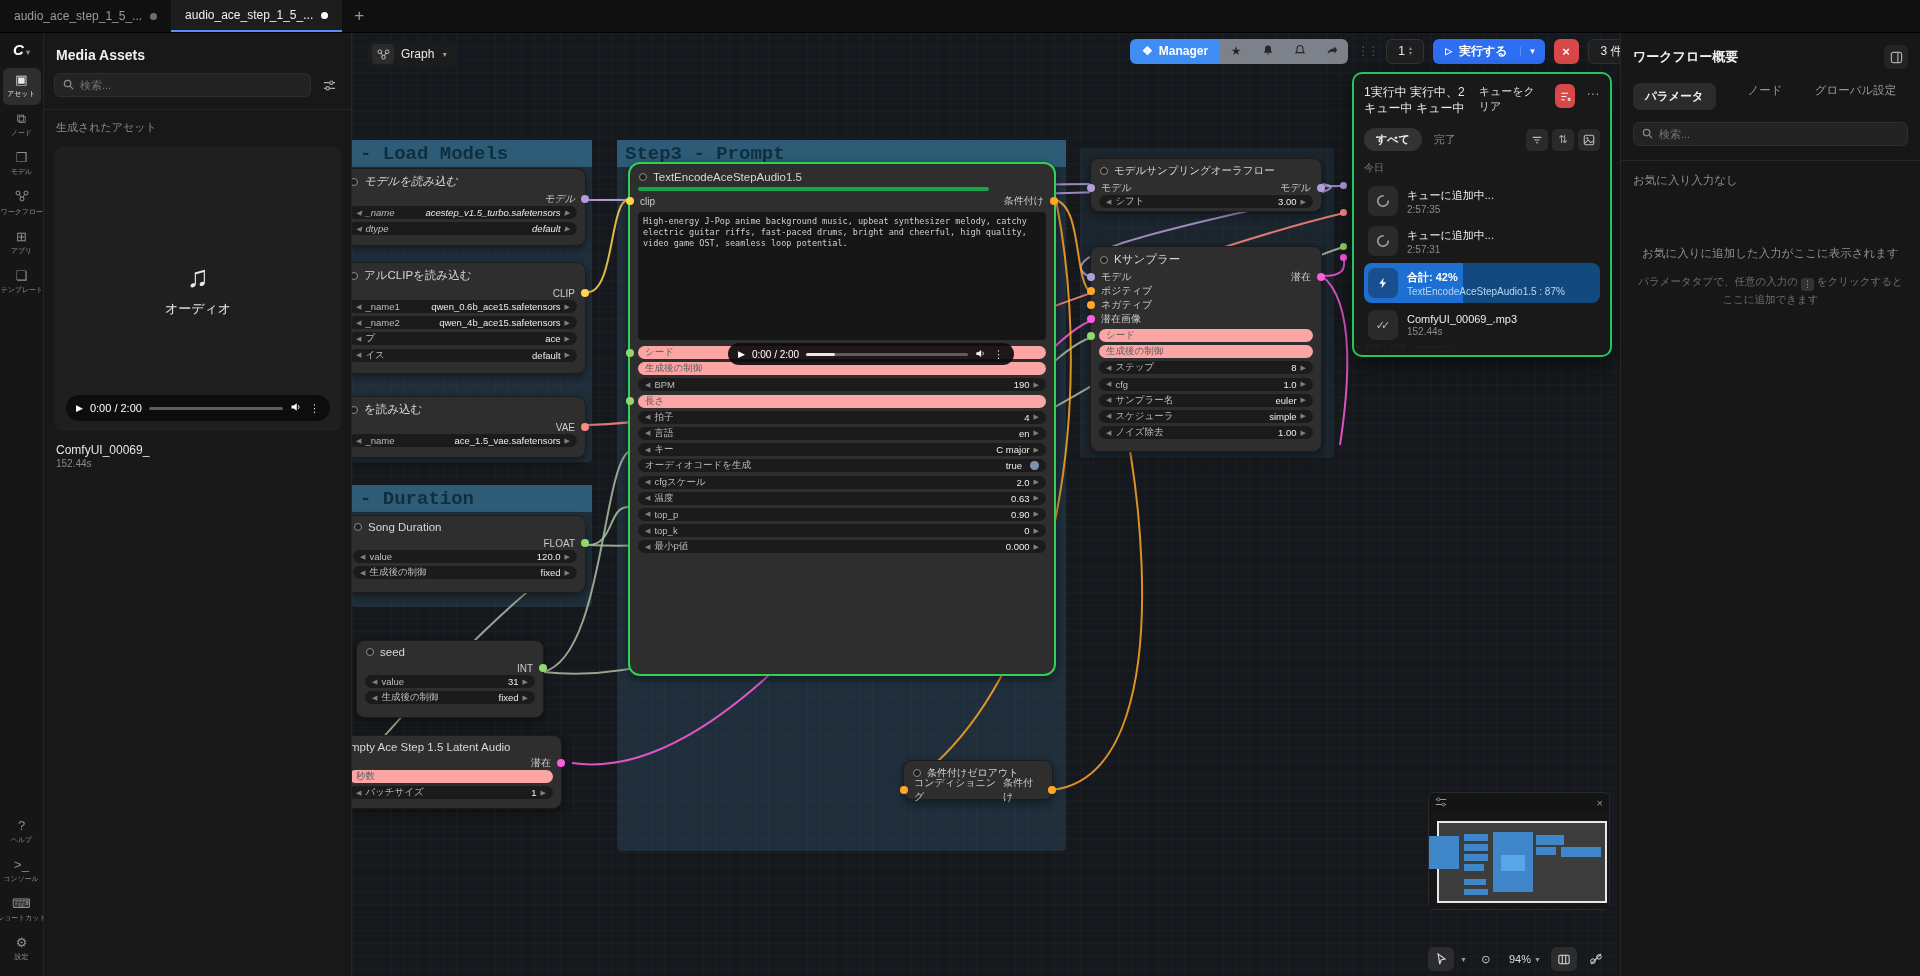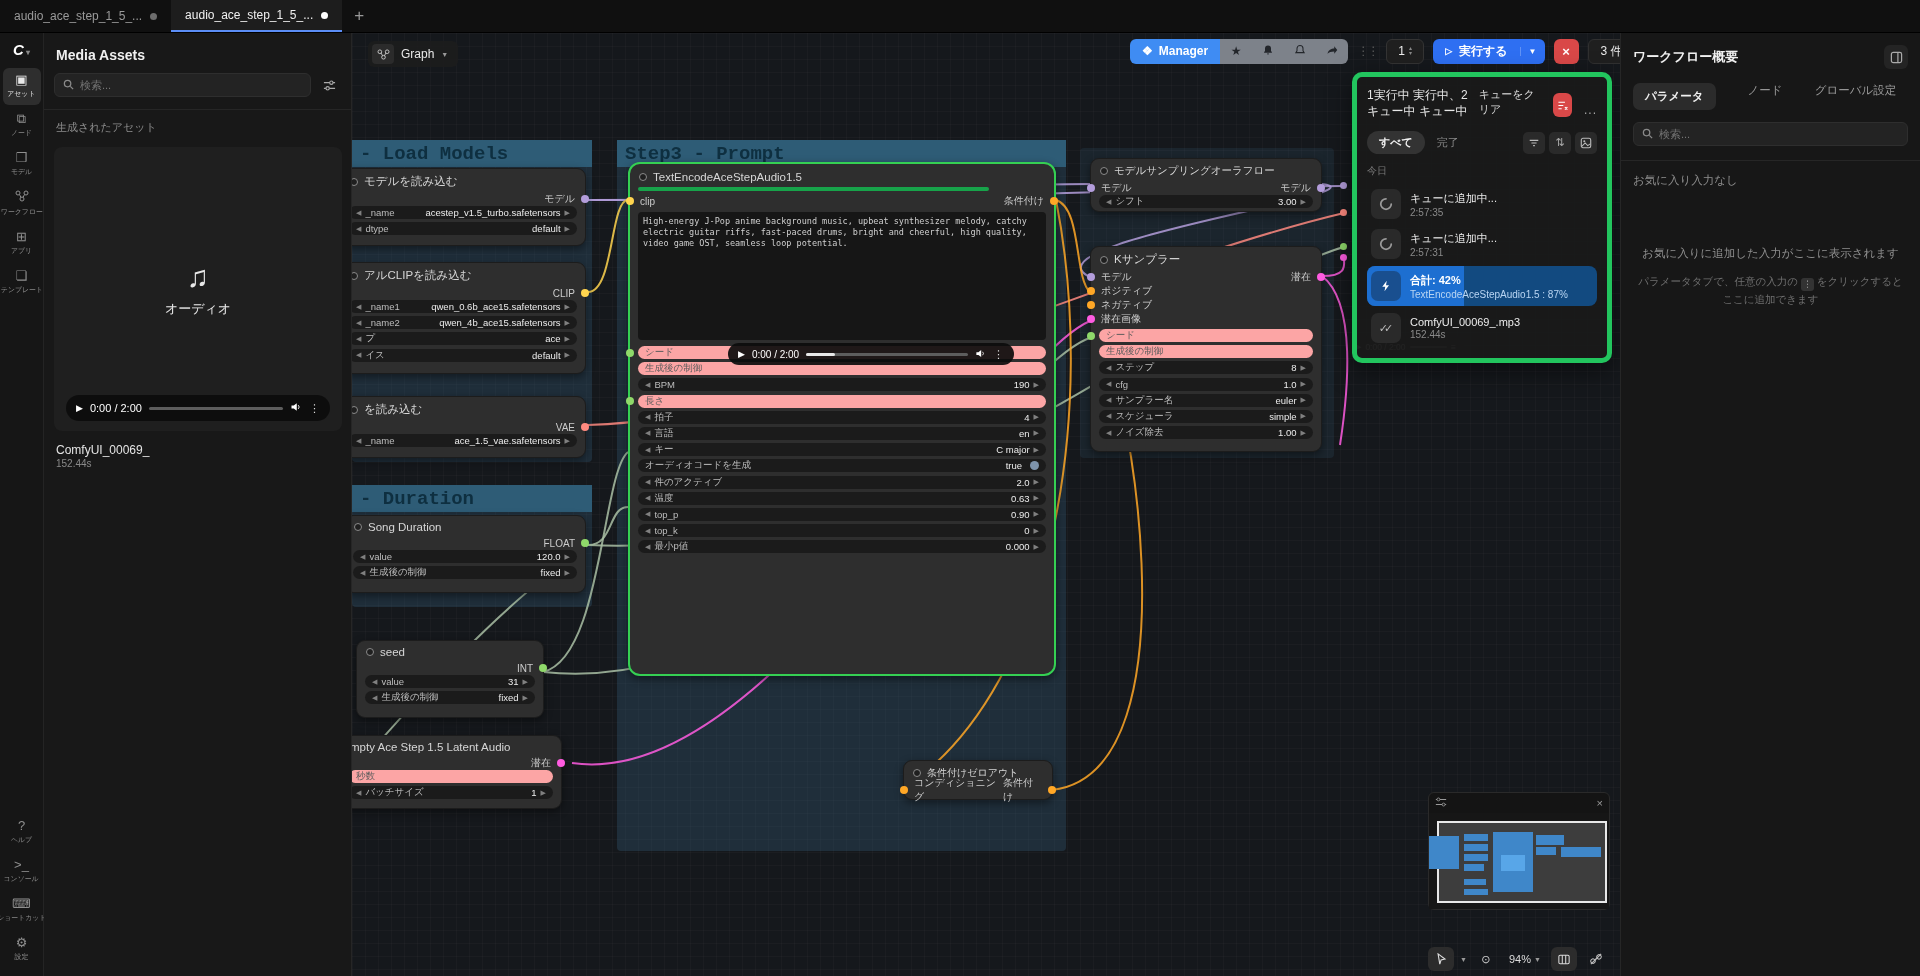--- a/index.html
+++ b/index.html
@@ -111,25 +111,25 @@
   #runbtn { height:25px; background:#2e6ff2; border-radius:6px; display:flex; align-items:center; color:#fff; font-size:12px; font-weight:bold; }
   #runbtn .rmain { display:flex; align-items:center; gap:7px; padding:0 12px; }
   #runbtn .rchev { padding:0 8px; border-left:1px solid rgba(255,255,255,.25); font-size:8px; }
   #cancelbtn { width:25px; height:25px; background:#d94848; border-radius:6px; color:#fff; display:flex;
     align-items:center; justify-content:center; font-size:13px; font-weight:bold; }
   #activebtn { position:relative; height:25px; background:#1f1f1f; border:1px solid #303030; border-radius:6px;
     display:flex; align-items:center; padding:0 12px; font-size:12px; color:#e8e8e8; }
   #activebtn .bluedot { position:absolute; right:-3px; top:-3px; width:8px; height:8px; border-radius:50%; background:#3b82f6; }
 
   
-  #queue { position:absolute; left:1352px; top:72px; width:260px; background:rgba(26,26,26,.97); border:5px solid #22c55e;
+  #queue { position:absolute; left:1352px; top:72px; width:260px; background:rgba(26,26,26,.97); border:2px solid #22c55e;
     border-radius:10px; box-shadow:0 8px 24px rgba(0,0,0,.5); z-index:20; padding:10px; }
   #queue .qhead { display:flex; align-items:flex-start; }
   #queue .qstatus { width:132px; font-size:12px; color:#e8e8e8; line-height:1.35; }
-  #queue .qclear { margin-left:auto; display:flex; align-items:flex-end; gap:12px; }
+  #queue .qclear { margin-left:auto; display:flex; align-items:flex-start; gap:12px; }
   #queue .qclear .qcl { font-size:11px; color:#ddd; }
   #queue .redbtn { width:24px; height:24px; background:#d94848; border-radius:6px; display:flex; align-items:center; justify-content:center; }
   #queue .qmore { color:#aaa; font-size:12px; letter-spacing:1px; }
   #queue .qtabs { display:flex; align-items:center; margin-top:12px; gap:12px; }
   .pill { background:#333; border-radius:13px; padding:4px 12px; font-size:11px; color:#f0f0f0; font-weight:bold; }
   .qtab-plain { font-size:11px; color:#8a8a8a; }
   #queue .qtabicons { margin-left:auto; display:flex; gap:4px; }
   #queue .qtabicons .iconbtn { width:22px; height:22px; background:#2a2a2a; border-radius:5px; font-size:11px; }
   #queue .qsec { font-size:10px; color:#7a7a7a; margin:10px 0 6px; }
   .qitem { display:flex; align-items:center; gap:9px; padding:5px 4px; border-radius:8px; position:relative; overflow:hidden; }
@@ -328,21 +328,21 @@
         <span>- Duration</span>
       </div>
   </div>
   <div class="group g-blue" style="left:265px;top:107px;width:449px;height:711px;">
     <div class="ghead">
         <span>Step3 - Prompt</span>
       </div>
   </div>
   <div class="group" style="left:728px;top:115px;width:254px;height:310px;background:rgba(56,100,128,.18);"></div>
 
-  <div class="node" style="left:-12px;top:135px;width:246px;height:78px;">
+  <div class="node" style="left:-12px;top:135px;width:246px;height:78px;font-style:italic;">
     <div class="ntitle">
         <span class="ndot"></span>
       <span>モデルを読み込む</span>
       </div>
     <div>
         <div class="iorow">
           <span></span>
           <span class="ioname">モデル</span>
           <span class="slotdot out" style="background: rgb(179, 157, 219);"></span>
         </div>
@@ -567,21 +567,21 @@
           <span class="wvalue">C major</span>
           <span class="warr">▶</span>
         </div>
         <div class="wrow">
           <span class="wlabel">オーディオコードを生成</span>
           <span class="wvalue">true</span>
           <span class="toggledot"></span>
         </div>
         <div class="wrow">
           <span class="warr">◀</span>
-          <span class="wlabel">件のアクティブ</span>
+          <span class="wlabel">cfgスケール</span>
           <span class="wvalue">2.0</span>
           <span class="warr">▶</span>
         </div>
         <div class="wrow">
           <span class="warr">◀</span>
           <span class="wlabel">温度</span>
           <span class="wvalue">0.63</span>
           <span class="warr">▶</span>
         </div>
         <div class="wrow">

